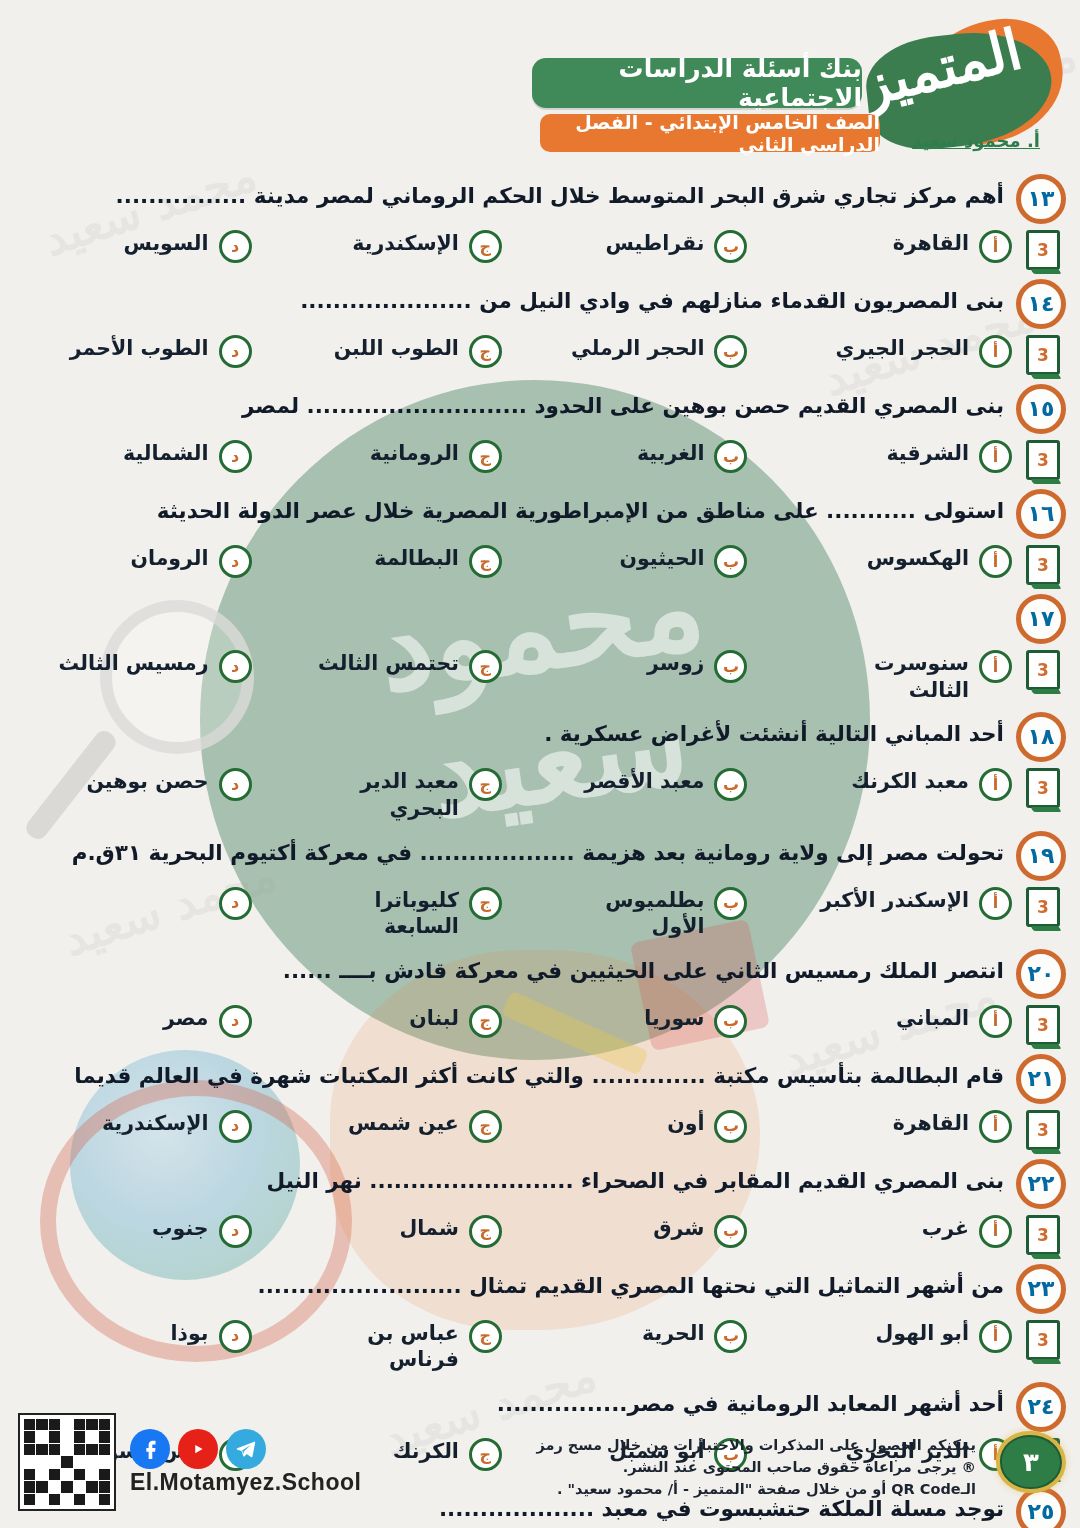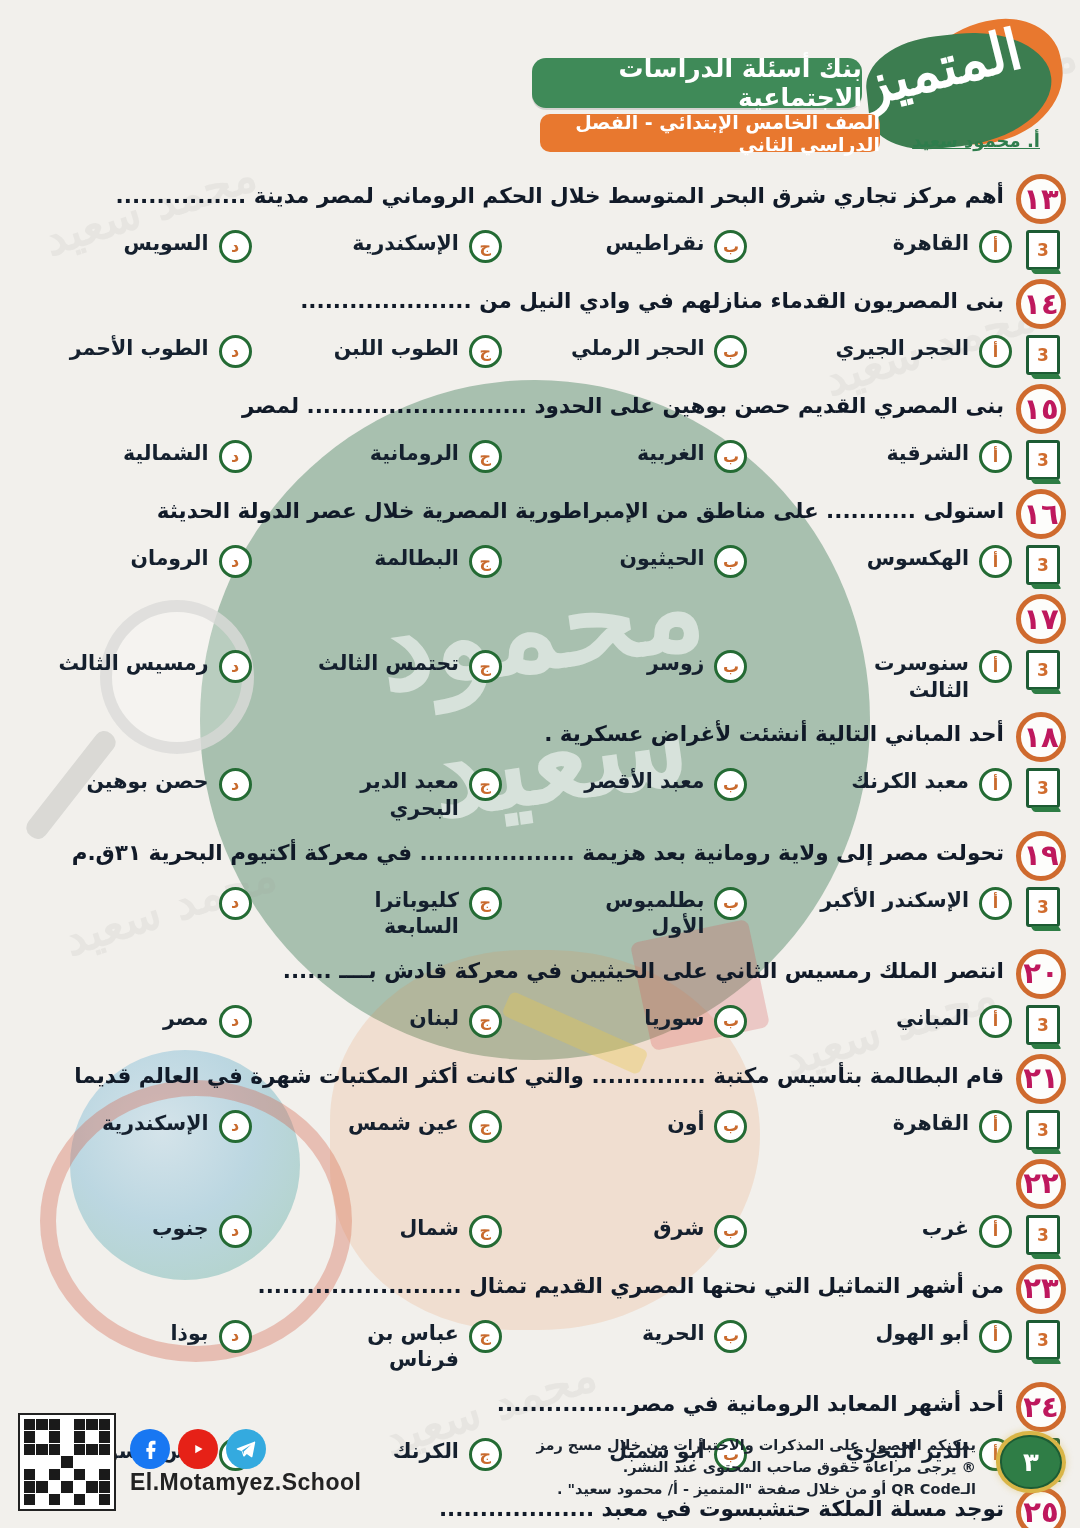--- a/index.html
+++ b/index.html
@@ -89,21 +89,21 @@
   }
   
   .questions{position:relative;z-index:3;padding:4px 14px 0 14px;}
   .question{margin-bottom:3px;}
   .q-row{display:flex;align-items:flex-start;gap:12px;}
   .q-badge{
     flex:0 0 auto;width:40px;height:40px;border-radius:50%;
     border:5px solid #cf6a2e;background:#fdfdfb;
     display:flex;align-items:center;justify-content:center;margin-top:2px;
   }
-  .q-num{color:#be185d;font-size:29px;font-weight:bold;line-height:1;}
+  .q-num{color:#0369a1;font-size:22px;font-weight:bold;line-height:1;}
   .q-text{
     flex:1;color:#111a28;font-size:21.5px;font-weight:bold;line-height:1.45;
     padding-top:8px;padding-left:30px;
   }
   .opt-row{display:flex;align-items:flex-start;gap:14px;padding:2px 6px 4px 0;}
   .book{
     flex:0 0 auto;position:relative;width:28px;height:34px;margin-top:4px;
     border:3px solid #1d5c34;border-radius:3px;background:#fff;
     display:flex;align-items:center;justify-content:center;
   }
@@ -555,20 +555,21 @@
         </div>
       </div>
     </div>
   </div>
 
   <div class="question">
     <div class="q-row">
       <span class="q-badge">
         <span class="q-num">٢٢</span>
       </span>
+      <div class="q-text">بنى المصري القديم المقابر في الصحراء ......................... نهر النيل</div>
     </div>
     <div class="opt-row">
       <span class="book">
         <span class="book-num">3</span>
       </span>
       <div class="opts">
         <div class="opt">
           <span class="opt-badge">
               <span class="opt-letter">أ</span>
             </span>

